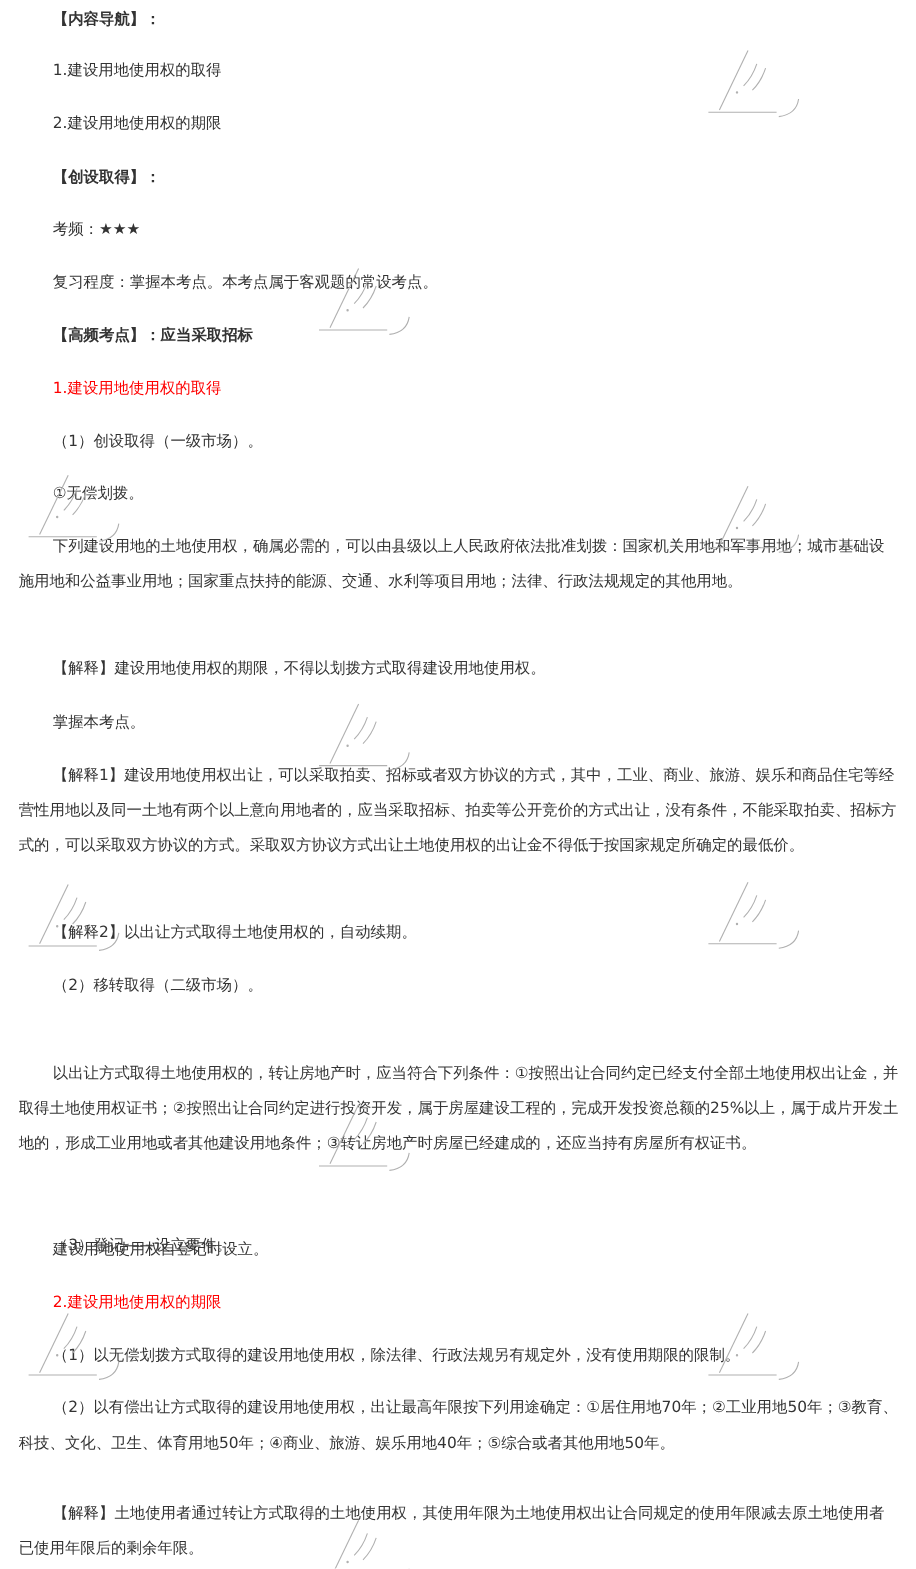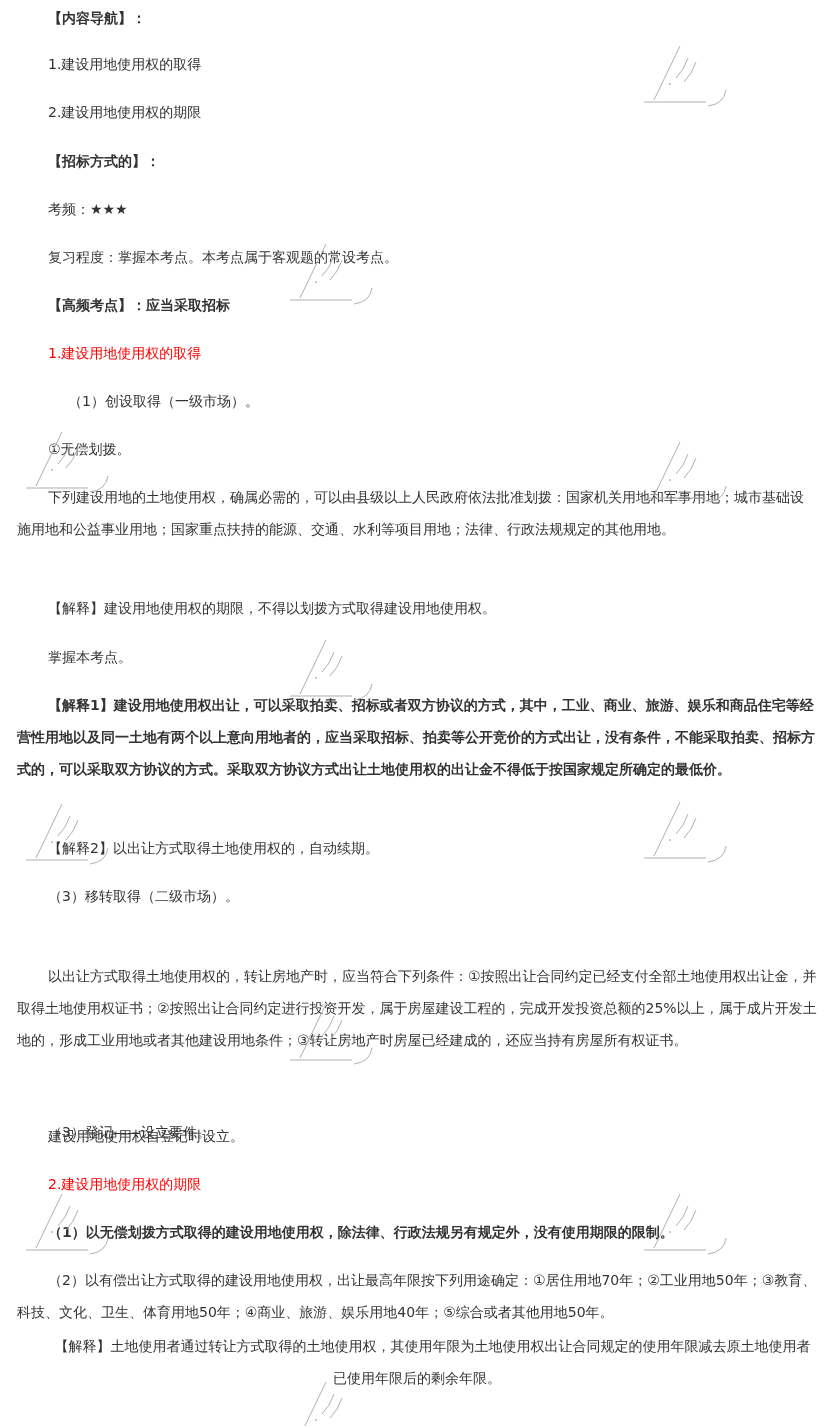--- a/index.html
+++ b/index.html
@@ -54,45 +54,45 @@
 </style>
 </head>
 <body>
 
 <div class="doc">
 
   <div class="p bold" style="left:48px; top:6px;">【内容导航】：</div>
   <div class="p" style="left:48px; top:52px;">1.建设用地使用权的取得</div>
   <div class="p" style="left:48px; top:100px;">2.建设用地使用权的期限</div>
 
-  <div class="p bold" style="left:48px; top:149px;">【招标方式的】：</div>
+  <div class="p bold" style="left:48px; top:149px;">【创设取得】：</div>
   <div class="p" style="left:48px; top:197px;">考频：★★★</div>
   <div class="p" style="left:48px; top:245px;text-align:center;">复习程度：掌握本考点。本考点属于客观题的常设考点。</div>
 
   <div class="p bold" style="left:48px; top:293px;">【高频考点】：应当采取招标</div>
 
   <div class="p red" style="left:48px; top:341px;">1.建设用地使用权的取得</div>
-  <div class="p" style="left:48px; top:389px;margin-left:20px;">（1）创设取得（一级市场）。</div>
+  <div class="p" style="left:48px; top:389px;">（1）创设取得（一级市场）。</div>
   <div class="p" style="left:48px; top:437px;">①无偿划拨。</div>
   <div class="p wrap" style="left:17px; top:481px; text-indent:31px;">下列建设用地的土地使用权，确属必需的，可以由县级以上人民政府依法批准划拨：国家机关用地和军事用地；城市基础设施用地和公益事业用地；国家重点扶持的能源、交通、水利等项目用地；法律、行政法规规定的其他用地。</div>
   <div class="p" style="left:48px; top:596px;">【解释】建设用地使用权的期限，不得以划拨方式取得建设用地使用权。</div>
   <div class="p" style="left:48px; top:645px;">掌握本考点。</div>
-  <div class="p wrap" style="left:17px; top:689px; text-indent:31px;font-weight:bold;">【解释1】建设用地使用权出让，可以采取拍卖、招标或者双方协议的方式，其中，工业、商业、旅游、娱乐和商品住宅等经营性用地以及同一土地有两个以上意向用地者的，应当采取招标、拍卖等公开竞价的方式出让，没有条件，不能采取拍卖、招标方式的，可以采取双方协议的方式。采取双方协议方式出让土地使用权的出让金不得低于按国家规定所确定的最低价。</div>
+  <div class="p wrap" style="left:17px; top:689px; text-indent:31px;">【解释1】建设用地使用权出让，可以采取拍卖、招标或者双方协议的方式，其中，工业、商业、旅游、娱乐和商品住宅等经营性用地以及同一土地有两个以上意向用地者的，应当采取招标、拍卖等公开竞价的方式出让，没有条件，不能采取拍卖、招标方式的，可以采取双方协议的方式。采取双方协议方式出让土地使用权的出让金不得低于按国家规定所确定的最低价。</div>
   <div class="p" style="left:48px; top:836px;">【解释2】以出让方式取得土地使用权的，自动续期。</div>
 
-  <div class="p" style="left:48px; top:884px;">（3）移转取得（二级市场）。</div>
+  <div class="p" style="left:48px; top:884px;">（2）移转取得（二级市场）。</div>
   <div class="p wrap" style="left:17px; top:928px; text-indent:31px;margin-top:32px;">以出让方式取得土地使用权的，转让房地产时，应当符合下列条件：①按照出让合同约定已经支付全部土地使用权出让金，并取得土地使用权证书；②按照出让合同约定进行投资开发，属于房屋建设工程的，完成开发投资总额的25%以上，属于成片开发土地的，形成工业用地或者其他建设用地条件；③转让房地产时房屋已经建成的，还应当持有房屋所有权证书。</div>
 
   <div class="p" style="left:48px; top:1120px;">（3）登记——设立要件。</div>
   <div class="p" style="left:48px; top:1124px;">建设用地使用权自登记时设立。</div>
 
   <div class="p red" style="left:48px; top:1172px;">2.建设用地使用权的期限</div>
-  <div class="p" style="left:48px; top:1220px;font-weight:bold;">（1）以无偿划拨方式取得的建设用地使用权，除法律、行政法规另有规定外，没有使用期限的限制。</div>
+  <div class="p" style="left:48px; top:1220px;">（1）以无偿划拨方式取得的建设用地使用权，除法律、行政法规另有规定外，没有使用期限的限制。</div>
   <div class="p wrap" style="left:17px; top:1264px; text-indent:31px;">（2）以有偿出让方式取得的建设用地使用权，出让最高年限按下列用途确定：①居住用地70年；②工业用地50年；③教育、科技、文化、卫生、体育用地50年；④商业、旅游、娱乐用地40年；⑤综合或者其他用地50年。</div>
-  <div class="p wrap" style="left:17px; top:1330px; text-indent:31px;text-align:center;">【解释】土地使用者通过转让方式取得的土地使用权，其使用年限为土地使用权出让合同规定的使用年限减去原土地使用者已使用年限后的剩余年限。</div>
+  <div class="p wrap" style="left:17px; top:1360px; text-indent:31px;">【解释】土地使用者通过转让方式取得的土地使用权，其使用年限为土地使用权出让合同规定的使用年限减去原土地使用者已使用年限后的剩余年限。</div>
 
   <div class="wm" style="left:640px; top:40px;">
     <svg viewBox="0 0 90 70" fill="none" stroke="#b0b0b0" stroke-width="1">
       <path d="M40 6 L14 60"></path>
         <path d="M48 18 Q44 30 36 38"></path>
         <path d="M56 22 Q52 34 44 42"></path>
       <path d="M4 62 L66 62"></path>
         <path d="M86 50 Q84 64 68 66"></path>
         <circle cx="30" cy="44" r="0.6"></circle>
     </svg>

